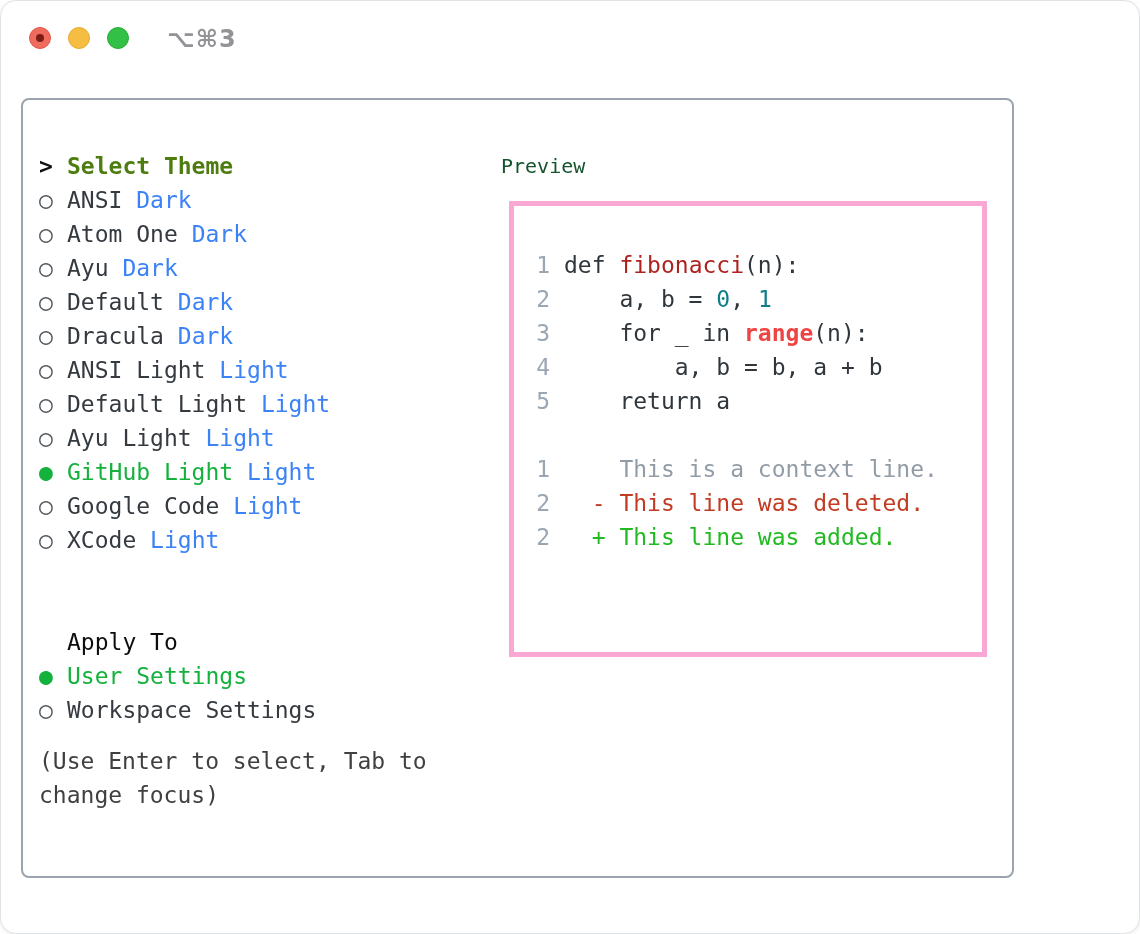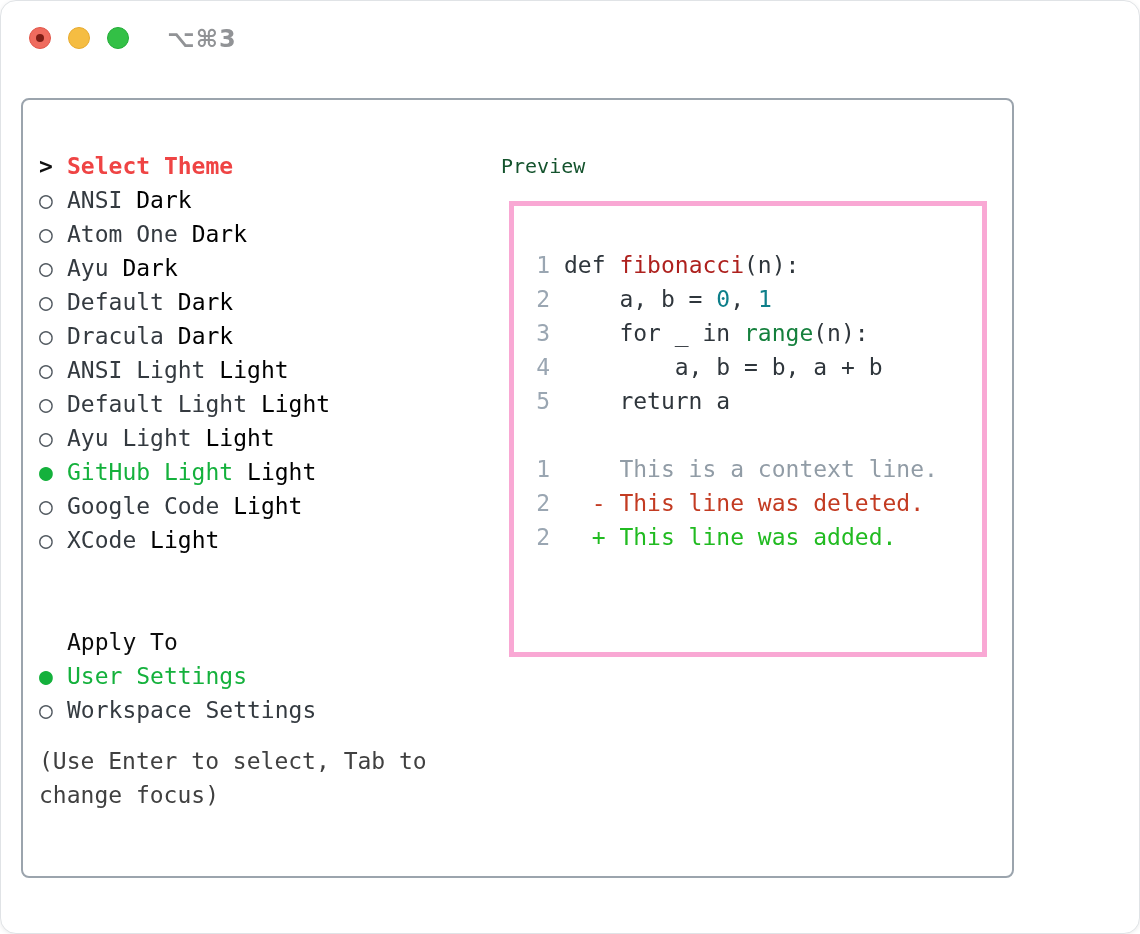--- a/index.html
+++ b/index.html
@@ -20,40 +20,40 @@
              color:#919396;letter-spacing:1px;
              font-family:"DejaVu Sans","Liberation Sans",sans-serif;}
   
   .panel{position:absolute;left:20px;top:97px;width:993px;height:780px;
          border:2px solid #9ba4ad;border-radius:8px;box-sizing:border-box;background:#fff;}
   .col-left{position:absolute;left:16px;top:49px;}
   .row{height:34px;line-height:34px;font-size:23px;white-space:pre;color:#343a40;}
   .mk{display:inline-block;width:28px;color:#565d64;}
   .mk.sel{color:#14b13c;}
   .mk.prompt{color:#111;font-weight:700;}
-  .hdr{font-weight:700;color:#ef4444;}
+  .hdr{font-weight:700;color:#4d7c0f;}
   .hdr2{color:#0d0d0d;padding-left:28px;}
   .nm{color:#343a40;}
   .nm.sel{color:#14b13c;}
-  .var{color:#000000;}
+  .var{color:#3b82f6;}
   .apply-block{position:absolute;left:16px;top:525px;}
   .hint{position:absolute;left:16px;top:644px;width:420px;font-size:23px;
         line-height:34px;color:#404040;}
   
   .preview-hdr{position:absolute;left:478px;top:49px;font-size:20px;line-height:34px;
                font-weight:400;color:#14532d;}
   .preview-box{position:absolute;left:486px;top:101px;width:478px;height:456px;
                border:5px solid #f9a8d4;box-sizing:border-box;background:#fff;
                padding:42px 0 16px 22px;overflow:hidden;}
   .pl{height:34px;line-height:34px;font-size:23px;white-space:pre;}
   .ln{display:inline-block;width:14px;text-align:right;margin-right:14px;color:#9aa6b2;}
   .tk-code{color:#2f363c;}
   .tk-func{color:#ae211e;}
   .tk-num{color:#0e7f8a;}
-  .tk-blt{color:#15803d;}
+  .tk-blt{color:#ef4444;font-weight:bold;}
   .tk-ctx{color:#919ca6;}
   .tk-del{color:#c33b22;}
   .tk-add{color:#21bb21;}
 </style>
 </head>
 <body>
 
 <div class="window">
 
   <div class="titlebar">

